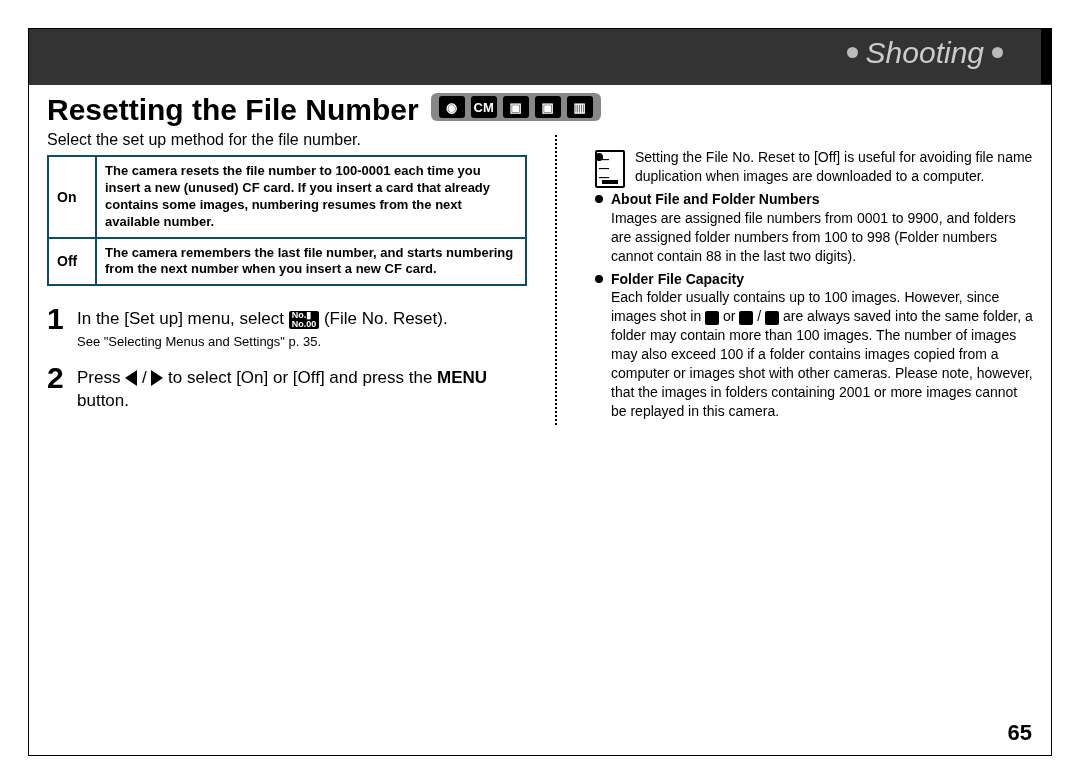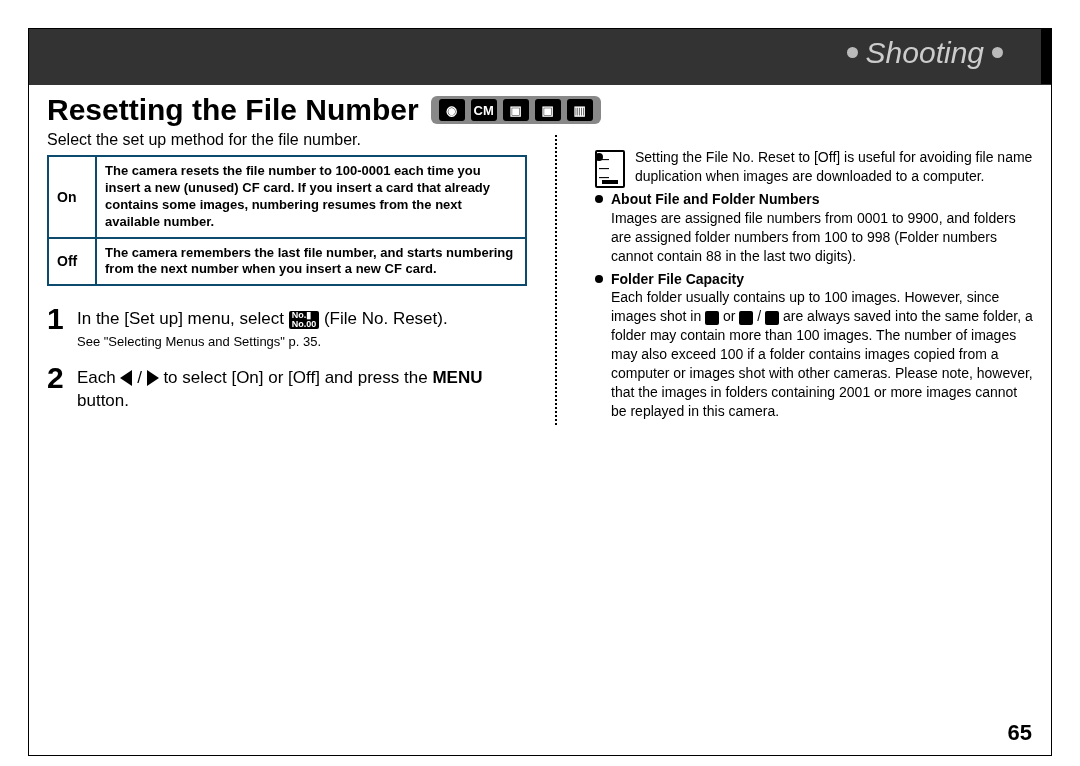--- a/index.html
+++ b/index.html
@@ -34,21 +34,21 @@
   }
   .header-title {
     color: #ccc;
     font-size: 30px;
     font-weight: normal;
     font-style: italic;
     vertical-align: middle;
   }
   .main-title-row {
     display: flex;
-    align-items: center;
+    align-items: flex-start;
     padding: 8px 18px 4px 18px;
   }
   .main-title {
     font-size: 30px;
     font-weight: bold;
     margin-right: 12px;
   }
   .mode-pill {
     background: #888;
     border-radius: 6px;
@@ -239,21 +239,21 @@
           <span>In the [Set up] menu, select </span>
           <span class="inline-icon">No.▮<br>No.00</span>
           <span> (File No. Reset).</span>
           <div class="step-sub">See "Selecting Menus and Settings" p. 35.</div>
         </div>
       </div>
 
       <div class="step">
         <div class="step-num">2</div>
         <div class="step-body">
-          <span>Each </span>
+          <span>Press </span>
           <span class="tri-left"></span>
           /
           <span class="tri-right"></span>
           <span> to select [On] or [Off] and press the </span>
           <span class="menu-bold">MENU</span>
           <span> button.</span>
         </div>
       </div>
     </div>
 

